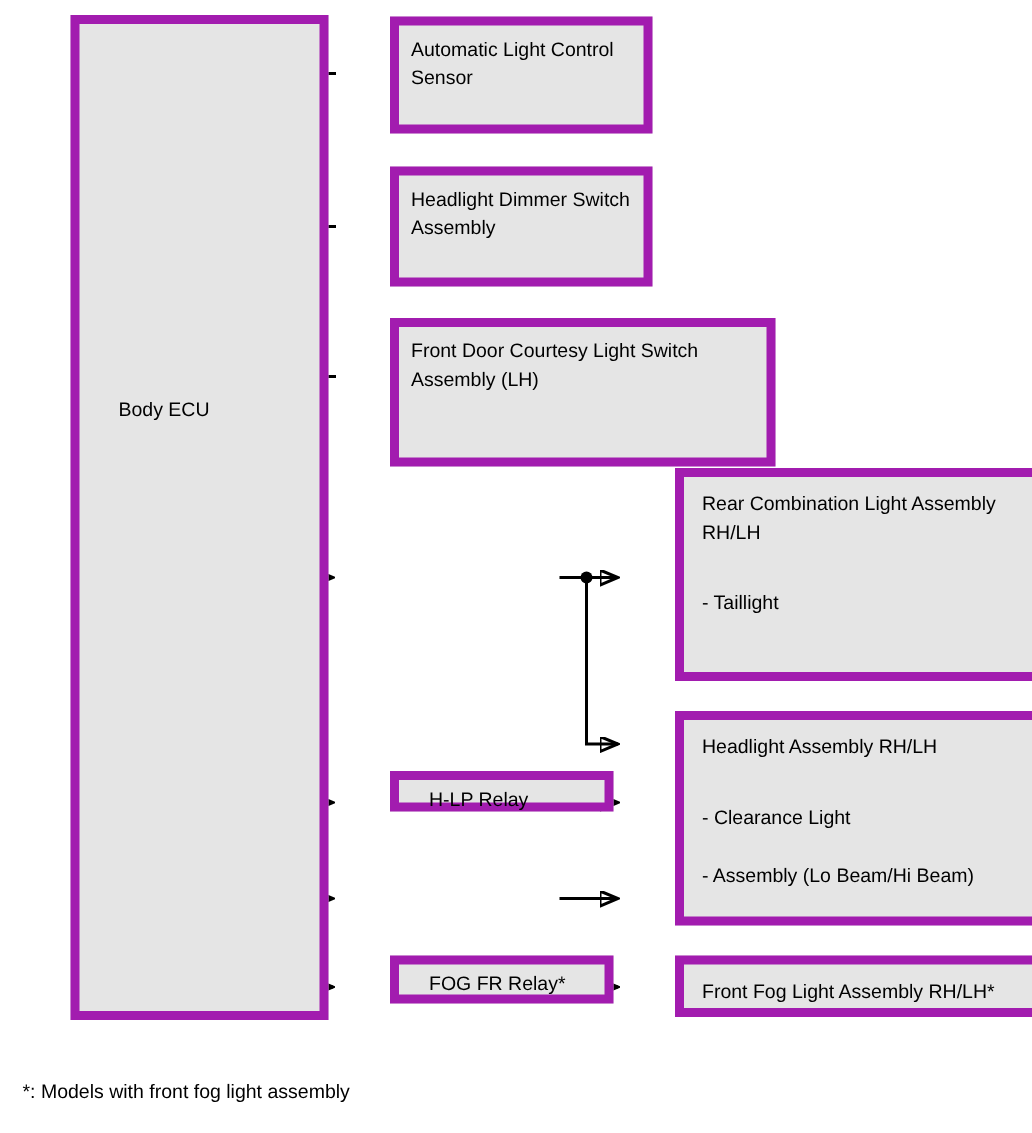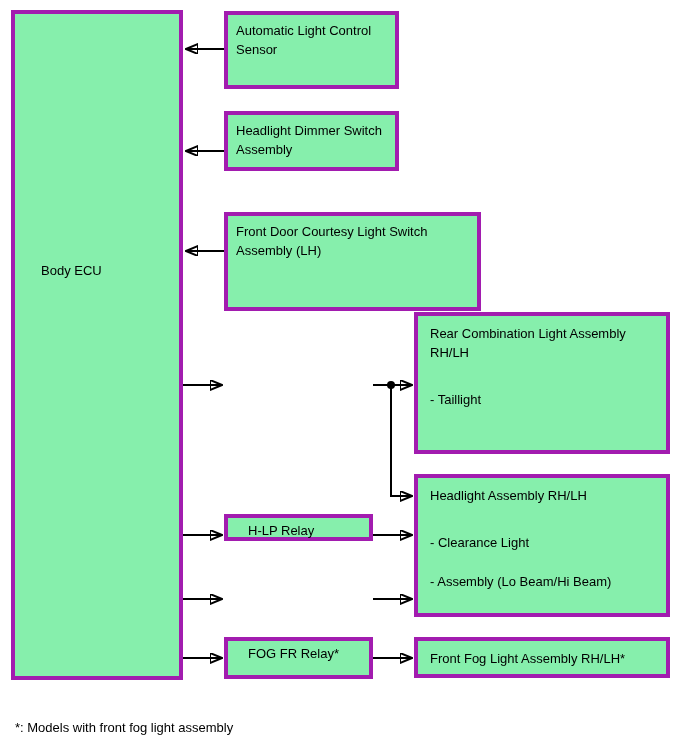--- a/index.html
+++ b/index.html
@@ -14,43 +14,44 @@
     background: #ffffff;
     font-family: "Liberation Sans", sans-serif;
     font-size: 13px;
     line-height: 19px;
     color: #000000;
     overflow: hidden;
   }
   .box {
     position: absolute;
     box-sizing: border-box;
-    border: 4px solid #a21caf;
-    background: #86efac;
+    border: 6px solid #a21caf;
+    background: #e5e5e5;
+    margin-left: 36px;
   }
   .label {
     white-space: pre-line;
   }
   .ecu {
     left: 11px; top: 10px; width: 172px; height: 670px;
     border-radius: 0;
   }
   .ecu-label {
     position: absolute;
     left: 26px; top: 247px;
   }
   .input-box { padding: 6px 8px; }
   .in-a { left: 224px; top: 11px;  width: 175px; height: 78px; }
-  .in-b { left: 224px; top: 111px; width: 175px; height: 60px; }
+  .in-b { left: 224px; top: 111px; width: 175px; height: 80px; }
   .in-c { left: 224px; top: 212px; width: 257px; height: 99px; }
   .relay-box { padding: 3px 4px 0 20px; }
   .relay-tail   { left: 224px; top: 364px; width: 149px; height: 41px; }
   .relay-hlp    { left: 224px; top: 514px; width: 149px; height: 27px; }
   .relay-dimmer { left: 224px; top: 578px; width: 149px; height: 42px; }
-  .relay-fog    { left: 224px; top: 637px; width: 149px; height: 42px; }
+  .relay-fog    { left: 224px; top: 637px; width: 149px; height: 32px; }
   .out-box { }
   .out-title {
     position: absolute;
     left: 12px; top: 8px; right: 8px;
     white-space: pre-line;
   }
   .out-item {
     position: absolute;
     left: 12px;
   }

